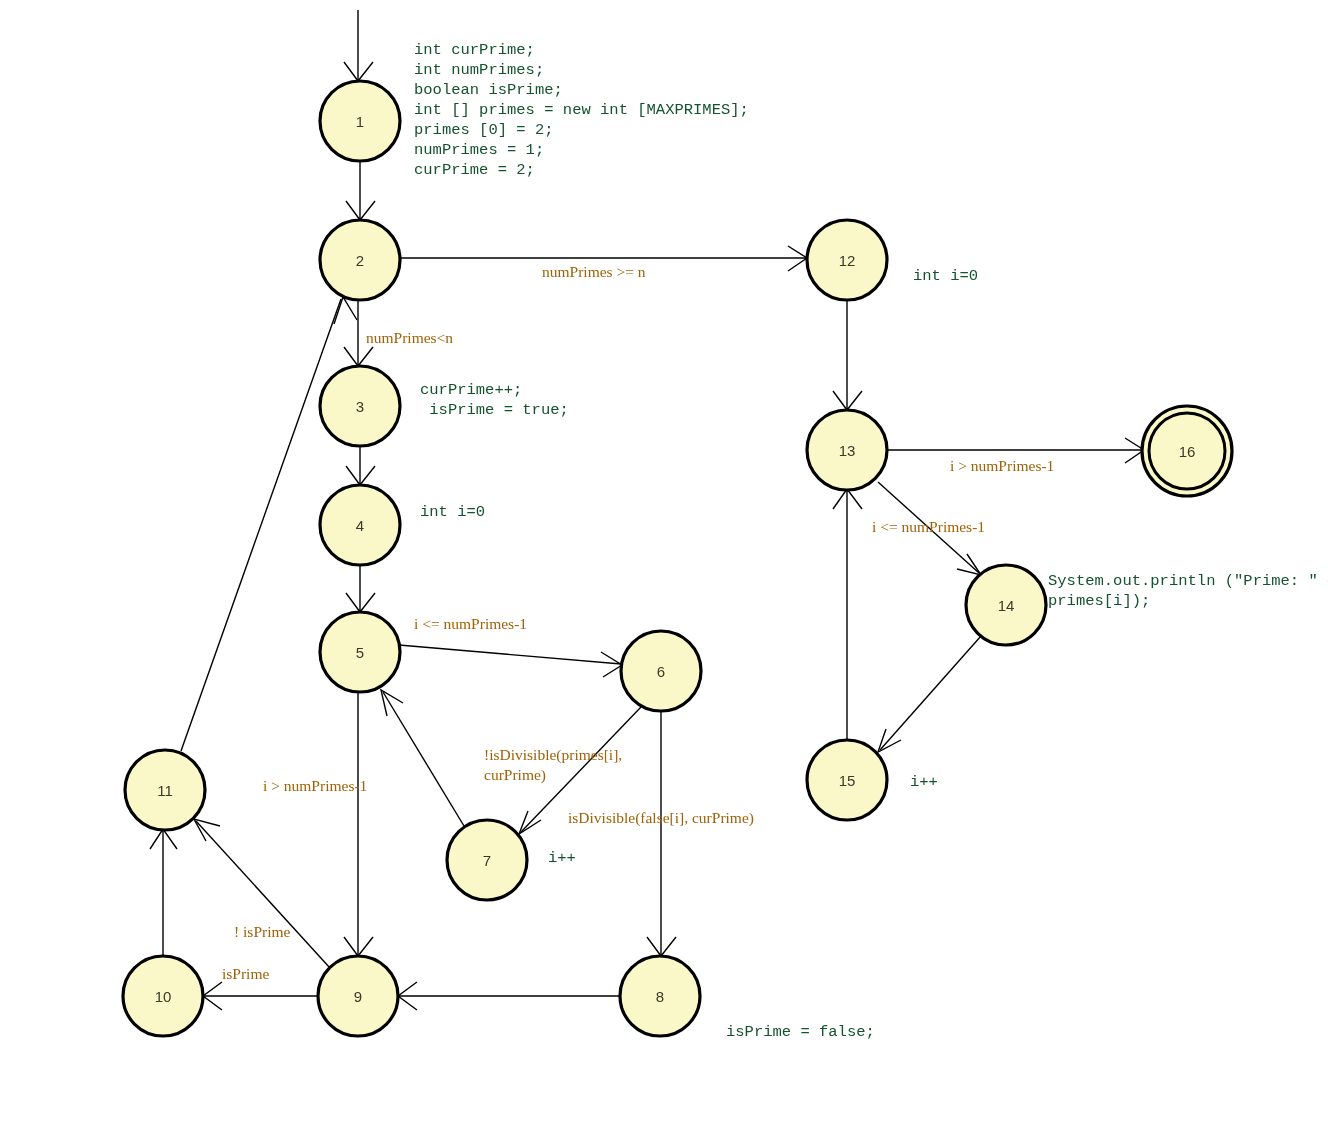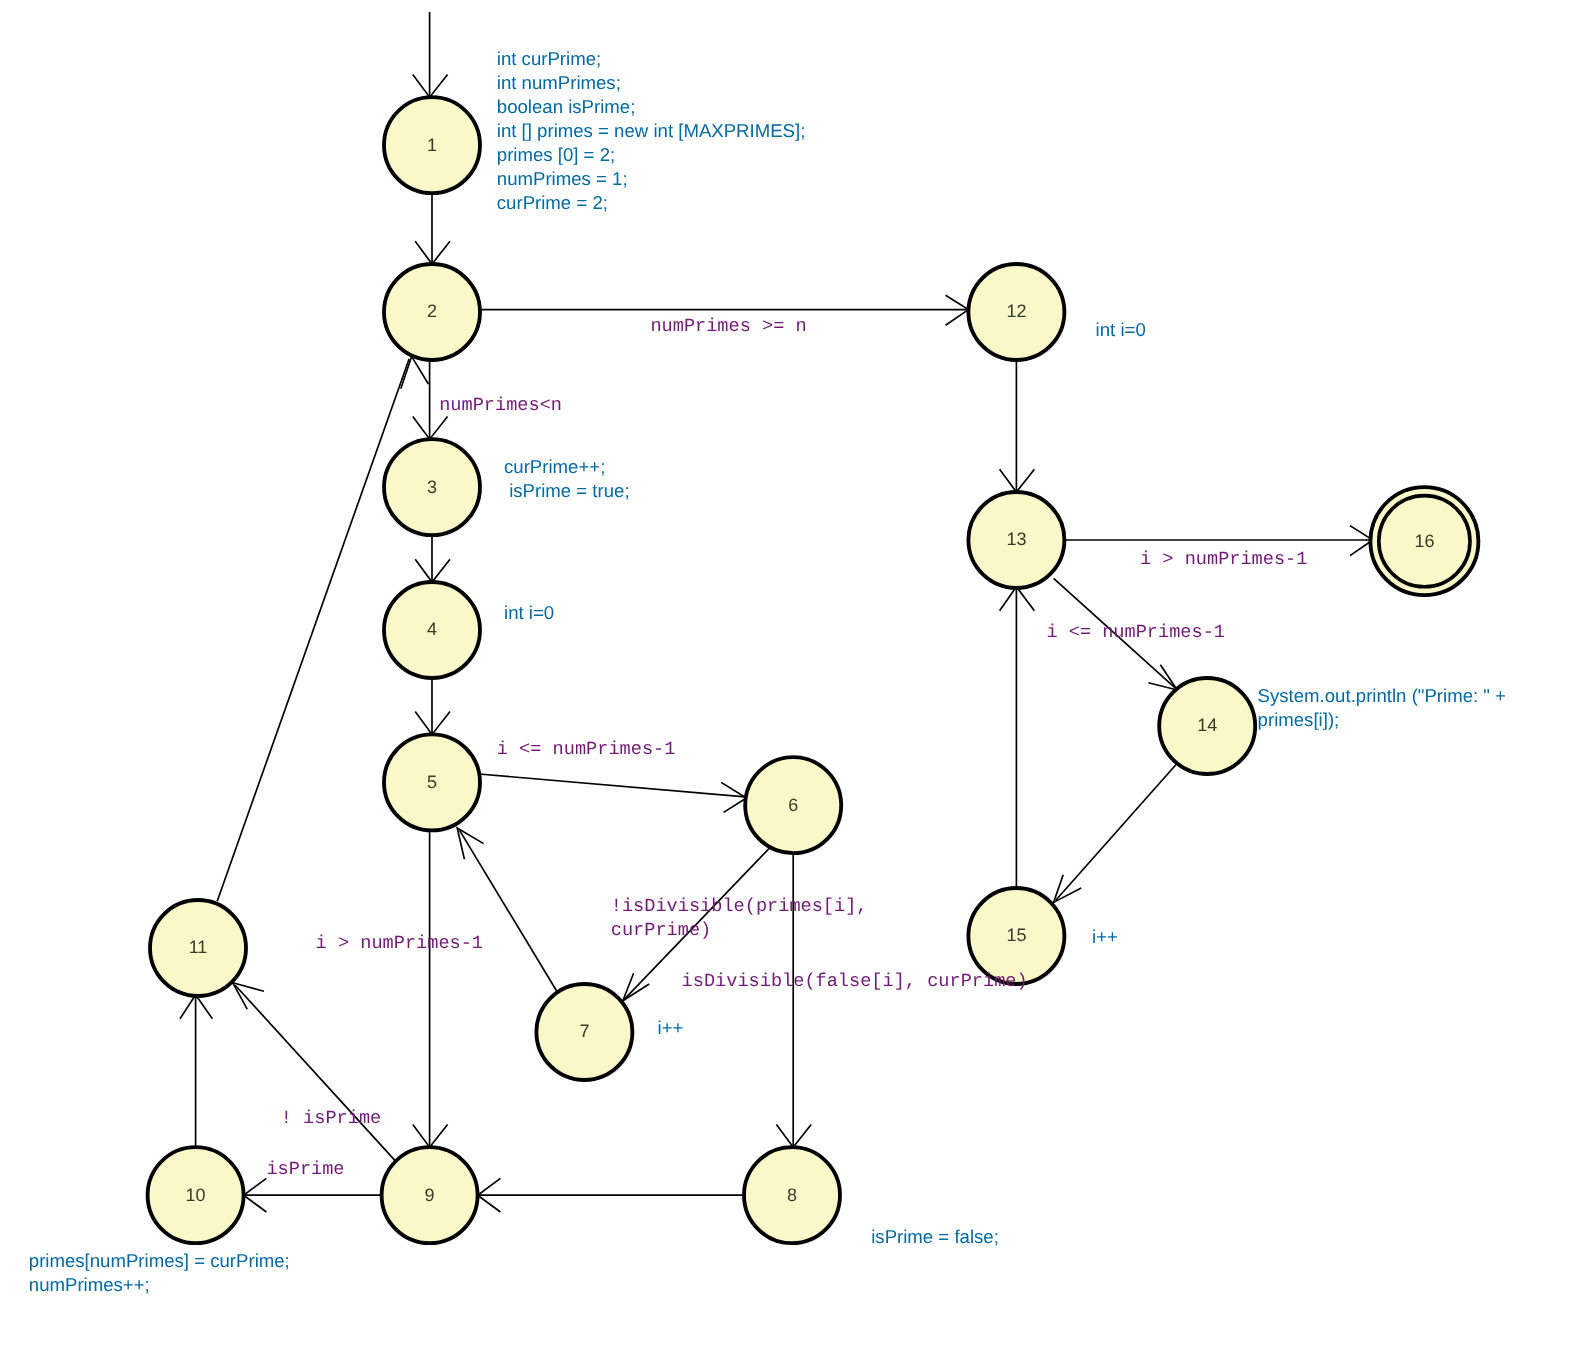--- a/index.html
+++ b/index.html
@@ -46,31 +46,31 @@
     stroke-width: 1.4;
     fill: none;
   }
   .edge-head {
     stroke: #000000;
     stroke-width: 1.4;
     fill: none;
   }
   .anno {
     position: absolute;
-    font-family: Liberation Sans, sans-serif;
+    font-family: Liberation Mono, monospace;
     font-size: 15.5px;
-    color: #0369a1;
+    color: #14532d;
     line-height: 20px;
     white-space: pre;
   }
   .edge-label {
     position: absolute;
-    font-family: Liberation Mono, monospace;
+    font-family: Liberation Serif, serif;
     font-size: 15.5px;
-    color: #701a75;
+    color: #a16207;
     line-height: 20px;
     white-space: pre;
   }
 </style>
 </head>
 <body>
 
 <div id="diagram-root">
 
   <svg class="graph-layer" viewBox="0 0 1328 1132">
@@ -278,41 +278,39 @@
 numPrimes = 1;
 curPrime = 2;</div>
 
   <div class="anno" style="left:420px; top:380px;">curPrime++;
  isPrime = true;</div>
 
   <div class="anno" style="left:420px; top:502px;">int i=0</div>
 
   <div class="anno" style="left:726px; top:984px;margin-top:38px;">isPrime = false;</div>
 
-  <div class="anno" style="left:24px; top:1042px;">primes[numPrimes] = curPrime;
-numPrimes++;</div>
 
   <div class="anno" style="left:913px; top:266px;">int i=0</div>
 
   <div class="anno" style="left:1048px; top:571px;">System.out.println ("Prime: " +
 primes[i]);</div>
 
   <div class="anno" style="left:910px; top:772px;">i++</div>
 
   <div class="anno" style="left:548px; top:848px;">i++</div>
 
   <div class="edge-label" style="left:542px; top:262px;">numPrimes &gt;= n</div>
 
   <div class="edge-label" style="left:366px; top:328px;">numPrimes&lt;n</div>
 
   <div class="edge-label" style="left:414px; top:614px;">i &lt;= numPrimes-1</div>
 
   <div class="edge-label" style="left:263px; top:776px;">i &gt; numPrimes-1</div>
 
-  <div class="edge-label" style="left:509px; top:745px;">!isDivisible(primes[i],
+  <div class="edge-label" style="left:484px; top:745px;">!isDivisible(primes[i],
 curPrime)</div>
 
   <div class="edge-label" style="left:568px; top:808px;">isDivisible(false[i], curPrime)</div>
 
   <div class="edge-label" style="left:234px; top:922px;">! isPrime</div>
 
   <div class="edge-label" style="left:222px; top:964px;text-align:center;">isPrime</div>
 
   <div class="edge-label" style="left:950px; top:456px;">i &gt; numPrimes-1</div>
 

